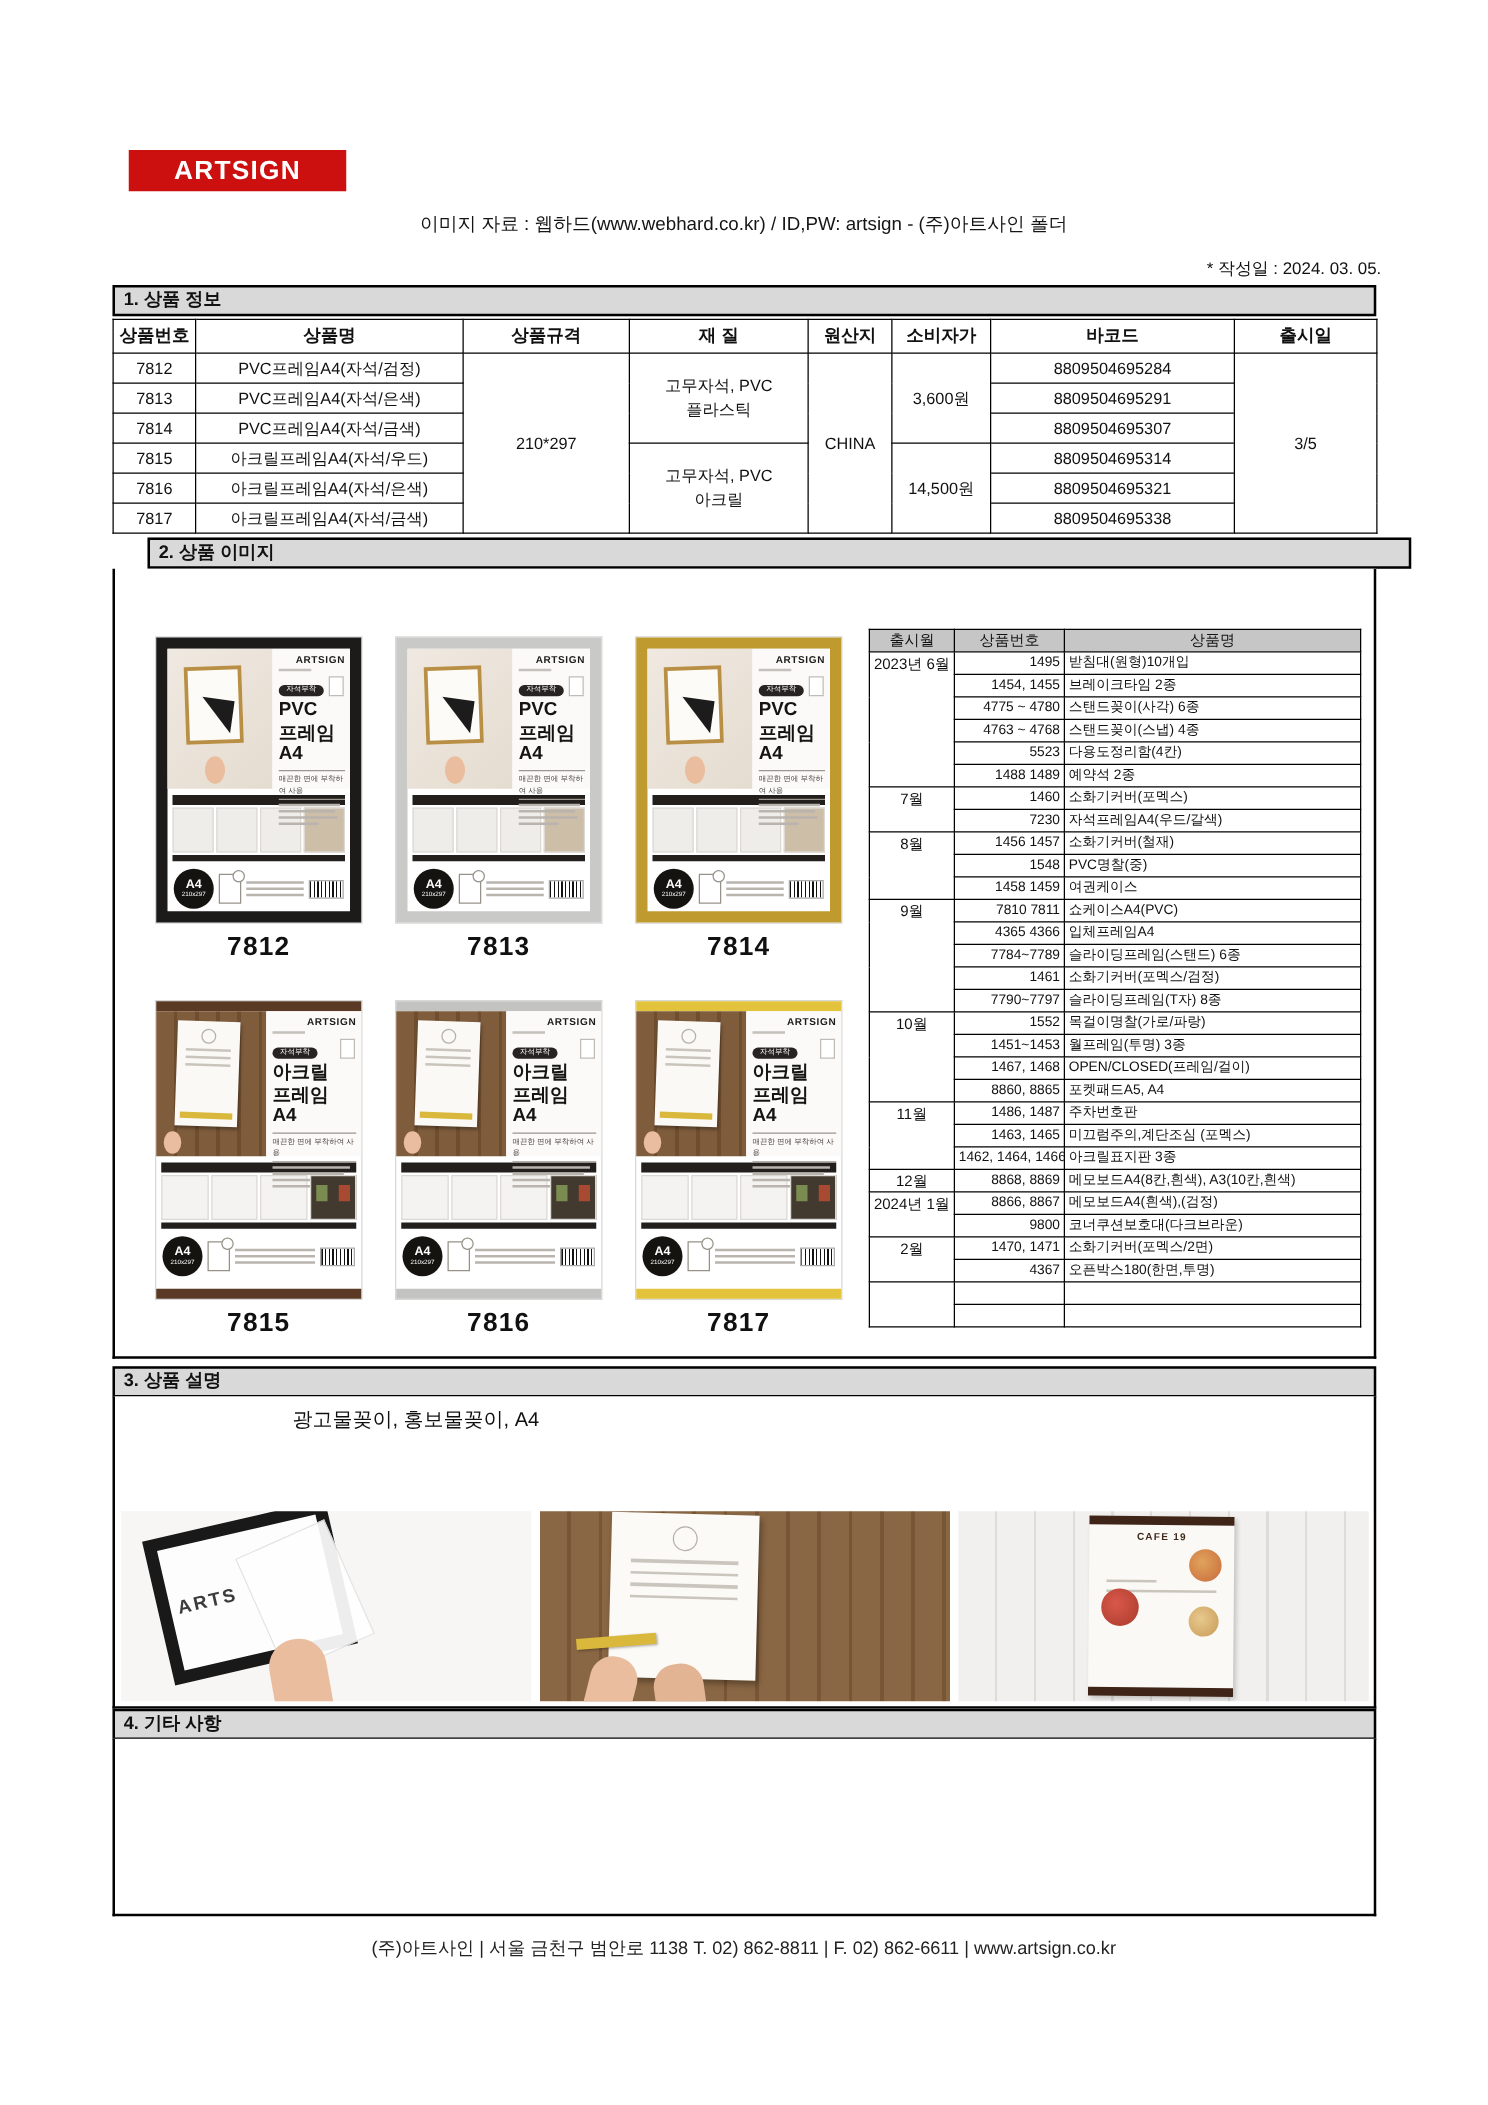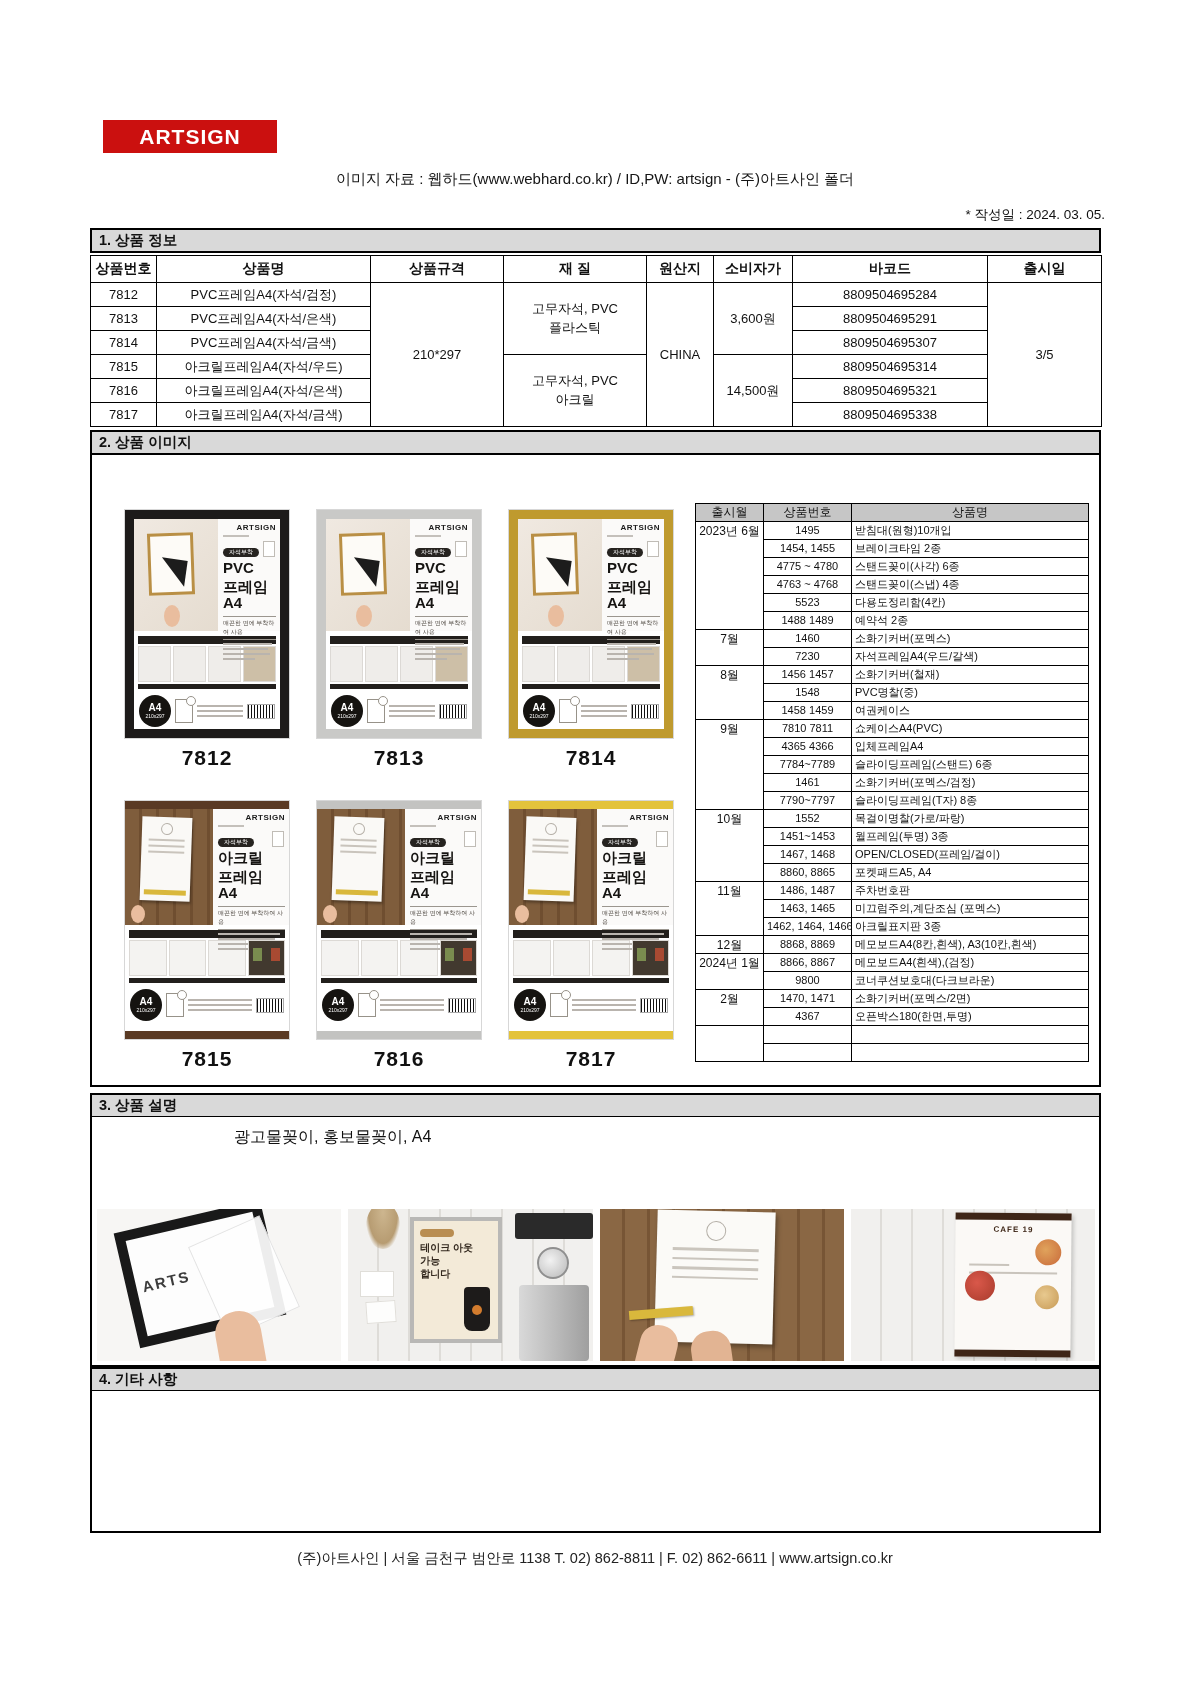--- a/index.html
+++ b/index.html
@@ -98,21 +98,21 @@
   .ac-poster i { display:block; height:2px; background:#c9c4bc; margin:4px 2px; }
   .ac-gold { position:absolute; left:4px; bottom:6px; width:42px; height:5px; background:#d9b83c; }
   .ac-photo .hand { width:14px; height:18px; left:6px; bottom:2px; }
 
   
   .rt { position:absolute; left:603px; top:48px; width:393px; table-layout:fixed; background:#fff; }
   .rt th, .rt td { border:1.4px solid #000; font-size:11px; line-height:1.2; padding:1px 3px;
                    height:18px; overflow:hidden; white-space:nowrap; }
   .rt th { background:#c6c6c6; text-align:center; font-weight:normal; font-size:12px; }
   .rt td.rt-month { text-align:center; vertical-align:top; padding-top:2px; font-size:12px; }
-  .rt td.rt-no { text-align:center;margin-top:28px; }
+  .rt td.rt-no { text-align:right;margin-top:28px; }
   .rt td.rt-name { text-align:left; }
 
   
   .s3box { top:1117px; height:250px; }
   .desc { position:absolute; left:10px; top:6px; width:990px; font-size:16px; line-height:28px; color:#101010; }
   .desc .indent { padding-left:132px; }
   .photos { position:absolute; left:5px; top:92px; width:998px; height:152px; display:flex; gap:7px; }
   .photo { flex:1; position:relative; overflow:hidden; background:#f6f5f3; }
 
   .p1 { background:#f7f6f4; }
@@ -245,21 +245,21 @@
           <td>8809504695321</td>
         </tr>
         <tr>
           <td>7817</td>
           <td>아크릴프레임A4(자석/금색)</td>
           <td>8809504695338</td>
         </tr>
       </tbody>
   </table>
 
-  <div class="secbar" style="top:430px;">2. 상품 이미지</div>
+  <div class="secbar" style="top:430px;margin-left:28px;">2. 상품 이미지</div>
   <div class="secbox s2box">
     <div class="cards-row" style="top:55px;" id="cards-row1">
         <div class="card pvc" style="border-color: rgb(29, 27, 26);">
       <div class="pc-top">
         <div class="pc-photo">
           <div class="pc-goldframe"></div>
           <div class="pc-peel"></div>
           <div class="hand"></div>
         </div>
     <div class="pc-info">
@@ -726,39 +726,20 @@
       <div class="indent">광고물꽂이, 홍보물꽂이, A4</div>
     </div>
     <div class="photos">
       <div class="photo p1">
         <div class="p1-frame">
           <span class="p1-arts">ARTS</span>
         </div>
         <div class="p1-sheet"></div>
         <div class="p1-hand"></div>
       </div>
-      <div class="photo p2 tiles">
-        <div class="p2-flower"></div>
-        <div class="p2-card1"></div>
-        <div class="p2-card2"></div>
-        <div class="p2-poster">
-          <div class="p2-pill"></div>
-          <div class="p2-l1">테이크 아웃</div>
-          <div class="p2-l2">가능</div>
-          <div class="p2-l3">합니다</div>
-          <div class="p2-cup">
-              <i class="p2-dot"></i>
-            </div>
-        </div>
-        <div class="p2-machine">
-          <div class="p2-mtop"></div>
-          <div class="p2-dial"></div>
-          <div class="p2-mbody"></div>
-        </div>
-      </div>
       <div class="photo p3">
         <div class="p3-poster">
           <div class="p3-circle"></div>
           <i></i>
             <i></i>
             <i></i>
             <i></i>
           <div class="p3-goldbar"></div>
         </div>
         <div class="p3-hand1"></div>

